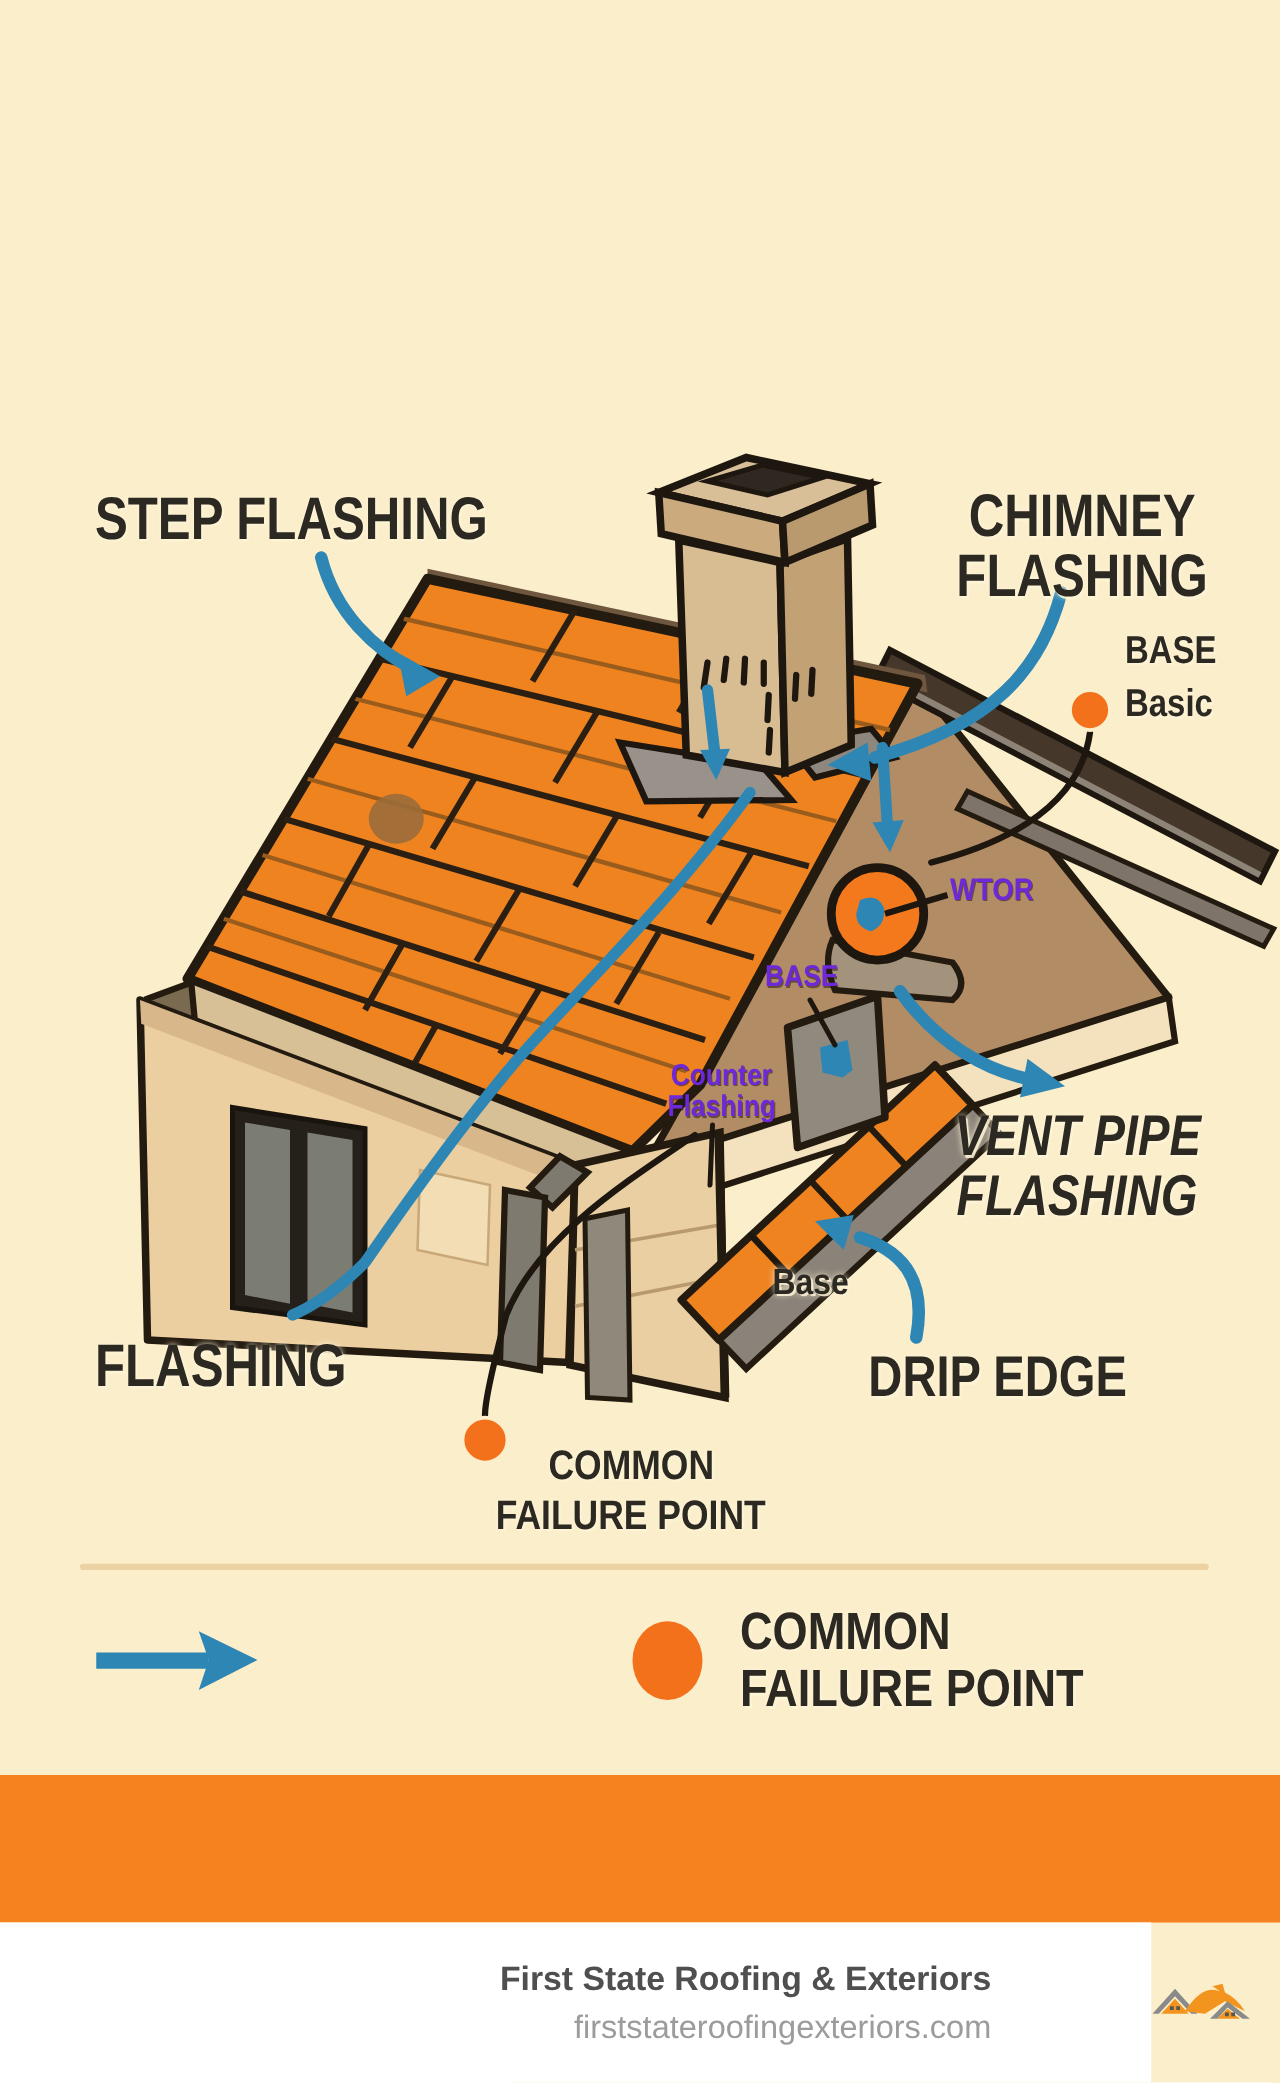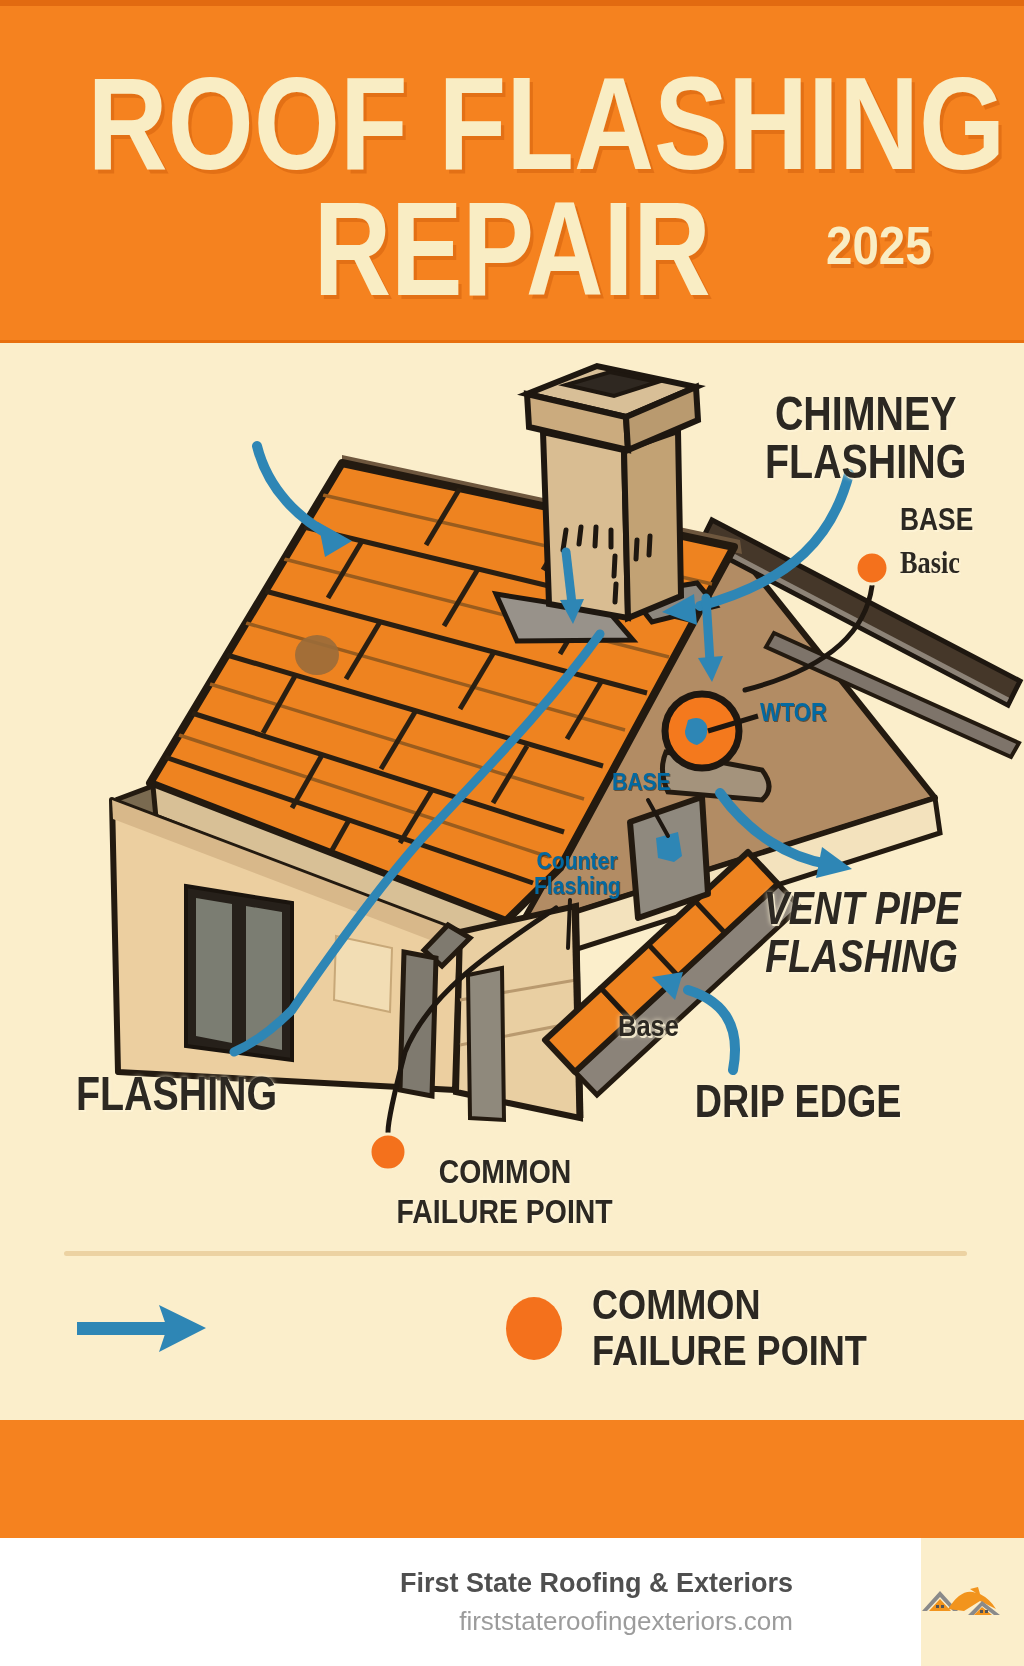--- a/index.html
+++ b/index.html
@@ -9,40 +9,35 @@
   
   #header{left:0;top:0;width:1024px;height:343px;background:#f5821f;border-top:6px solid #e26a10;box-sizing:border-box;border-bottom:3px solid #e8700f;}
   .title{width:1024px;text-align:center;color:#f9edc4;font-weight:bold;line-height:1;
     text-shadow:4px 4px 0 rgba(186,74,0,.30);}
   .cond{display:inline-block;transform:scaleX(.84);transform-origin:center top;white-space:nowrap;}
   .cond-l{transform-origin:left top;}
   
   .lbl{font-weight:bold;color:#2c2822;line-height:1;white-space:nowrap;
     text-shadow:0 0 6px rgba(253,243,214,.95),2px 2px 0 rgba(253,243,214,.85);}
   .lbl2{line-height:48px;}
-  .tan{color:#0369a1;text-shadow:1px 1px 0 rgba(40,28,12,.55);}
+  .tan{color:#6d28d9;text-shadow:1px 1px 0 rgba(40,28,12,.55);}
   .ctr{text-align:center;}
   
   #divider{left:64px;top:1251px;width:903px;height:5px;background:#ecd2a2;border-radius:3px;}
   #band{left:0;top:1420px;width:1024px;height:118px;background:#f5821f;}
   #footer{left:0;top:1538px;width:921px;height:128px;background:#ffffff;}
   .ellipse{border-radius:50%;background:#f4711c;}
   .foot-txt{right:128px;text-align:right;line-height:1;}
   svg{display:block;}
 </style>
 </head>
 <body>
 
 <div id="poster">
 
-  <div class="abs" id="header">
-    <div class="abs title" style="top:52px;font-size:132px;"><span class="cond">ROOF FLASHING</span></div>
-    <div class="abs title" style="top:176px;font-size:134px;"><span class="cond" style="transform:scaleX(.80);">REPAIR</span></div>
-    <div class="abs title" style="left:826px;top:212px;width:200px;text-align:left;font-size:54px;"><span class="cond cond-l" style="transform:scaleX(.88);">2025</span></div>
-  </div>
 
   <svg class="abs" style="left:0;top:0;" width="1024" height="1666" viewBox="0 0 1024 1666">
     <defs>
       <clipPath id="roofClip">
           <polygon points="342,463 734,547 560,868 506,921 150,783"></polygon>
         </clipPath>
     </defs>
 
     <g>
       <polygon points="734,546 518,930 935,798" fill="#b28c64" stroke="#231a10" stroke-width="6" stroke-linejoin="round"></polygon>
@@ -176,28 +171,29 @@
       <path d="M720,793 C750,835 790,858 828,864" fill="none" stroke="#2e86b5" stroke-width="10" stroke-linecap="round"></path>
       <polygon points="852,869 822,847 816,878" fill="#2e86b5"></polygon>
       <path d="M733,1070 C742,1022 720,1000 688,990" fill="none" stroke="#2e86b5" stroke-width="10" stroke-linecap="round"></path>
       <polygon points="652,977 683,972 675,1000" fill="#2e86b5"></polygon>
     </g>
 
     <circle cx="872" cy="568" r="16" fill="#f4711c" stroke="#fbeecb" stroke-width="3"></circle>
     <circle cx="388" cy="1152" r="18" fill="#f4711c" stroke="#fbeecb" stroke-width="3"></circle>
   </svg>
 
+  <div class="abs lbl" style="left:76px;top:392px;font-size:48px;"><span class="cond cond-l" style="transform:scaleX(.82);">STEP FLASHING</span></div>
 
   <div class="abs lbl lbl2 ctr" style="left:716px;top:390px;width:300px;font-size:48px;">
     <div><span class="cond" style="transform:scaleX(.82);">CHIMNEY</span></div>
     <div><span class="cond" style="transform:scaleX(.82);">FLASHING</span></div>
   </div>
 
   <div class="abs lbl" style="left:900px;top:504px;font-size:31px;"><span class="cond cond-l" style="transform:scaleX(.85);">BASE</span></div>
-  <div class="abs lbl" style="left:900px;top:547px;font-size:31px;font-family:Liberation Serif, serif;"><span class="cond cond-l" style="transform:scaleX(.85);">Basic</span></div>
+  <div class="abs lbl" style="left:900px;top:547px;font-size:31px;"><span class="cond cond-l" style="transform:scaleX(.85);">Basic</span></div>
 
   <div class="abs lbl tan" style="left:760px;top:700px;font-size:25px;"><span class="cond cond-l" style="transform:scaleX(.88);">WTOR</span></div>
 
   <div class="abs lbl tan" style="left:612px;top:770px;font-size:24px;"><span class="cond cond-l" style="transform:scaleX(.88);">BASE</span></div>
 
   <div class="abs lbl tan ctr" style="left:497px;top:848px;width:160px;font-size:24px;line-height:25px;">
     <div><span class="cond" style="transform:scaleX(.88);">Counter</span></div>
     <div><span class="cond" style="transform:scaleX(.88);">Flashing</span></div>
   </div>
 

